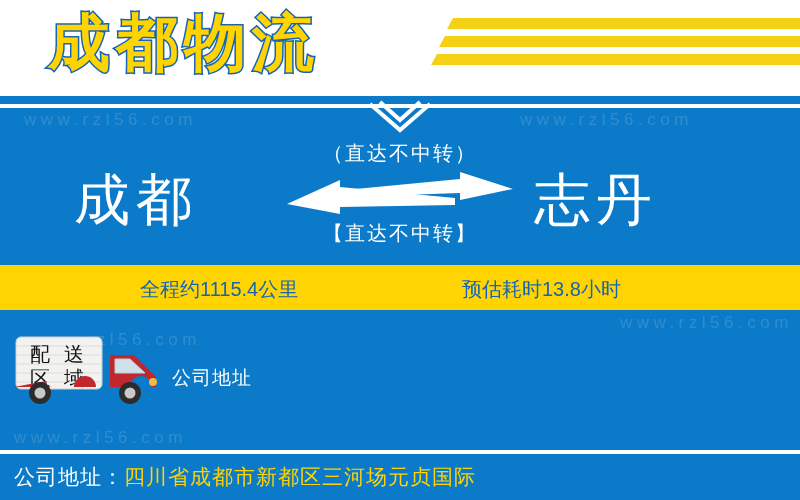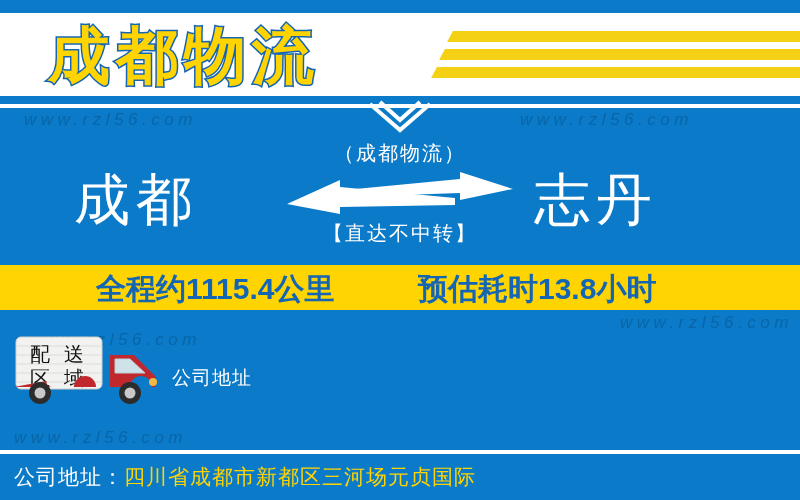--- a/index.html
+++ b/index.html
@@ -12,21 +12,21 @@
     width: 800px;
     height: 500px;
     overflow: hidden;
     background: #0a7ac9;
     font-family: "Liberation Sans", "DejaVu Sans", sans-serif;
   }
 
   
   .header {
     position: absolute;
-    left: 0; top: 13px;
+    left: 0; top: 0;
     width: 800px; height: 108px;
     background: #ffffff;
     overflow: hidden;
   }
   .brand {
     position: absolute;
     left: 48px; top: 3px;
     font-size: 62px;
     line-height: 80px;
     letter-spacing: 6px;
@@ -117,26 +117,27 @@
   
   .yellow-band {
     position: absolute;
     left: 0; top: 265px;
     width: 800px; height: 45px;
     background: #ffd400;
   }
   .band-text {
     position: absolute;
     top: 272px;
-    font-size: 30px;
+    font-size: 20px;
     line-height: 34px;
     color: #1565b5;
-    font-weight: bold;
+    font-weight: normal;
     letter-spacing: 0px;
     white-space: nowrap;
+    margin-left: 44px;
   }
   .band-text.dist { left: 96px; }
   .band-text.time { left: 418px; }
 
   
   .truck {
     position: absolute;
     left: 8px; top: 333px;
     width: 152px; height: 72px;
   }
@@ -159,28 +160,27 @@
     line-height: 28px;
     white-space: nowrap;
     text-align: center;
   }
   .address .label { color: #ffffff; letter-spacing: 1px; }
   .address .value { color: #ffd400; letter-spacing: 1px; }
 
   
   .wm {
     position: absolute;
-    color: #000000;
+    color: #e5e5e5;
     opacity: 0.17;
     font-size: 17px;
     line-height: 20px;
     letter-spacing: 4.5px;
     white-space: nowrap;
     font-family: "Liberation Sans", "DejaVu Sans", sans-serif;
-    font-style: italic;
   }
   .wm1 { left: 24px;  top: 110px; }
   .wm2 { left: 520px; top: 110px; }
   .wm3 { left: 620px; top: 313px; }
   .wm4 { left: 14px;  top: 428px; }
   .wm5 { left: 28px;  top: 330px; }
 </style>
 </head>
 <body>
 
@@ -208,21 +208,21 @@
   <div class="wm wm1">www.rzl56.com</div>
   <div class="wm wm2">www.rzl56.com</div>
   <div class="wm wm5">www.rzl56.com</div>
   <div class="wm wm3">www.rzl56.com</div>
   <div class="wm wm4">www.rzl56.com</div>
 
   <div class="city to">志丹</div>
   <div class="city from">成都</div>
 
   <div class="mid">
-    <div class="mid-top">（成都物流）</div>
+    <div class="mid-top">（直达不中转）</div>
     <div class="arrow">
       <svg width="230" height="44" viewBox="0 0 230 44">
 
         <polygon points="60,18 175,7 175,0 228,17 175,28 175,21 60,25" fill="#ffffff"></polygon>
 
         <polygon points="170,26 55,15 55,8 2,32 55,42 55,35 170,33" fill="#ffffff"></polygon>
       </svg>
     </div>
     <div class="mid-bottom">【直达不中转】</div>
   </div>

